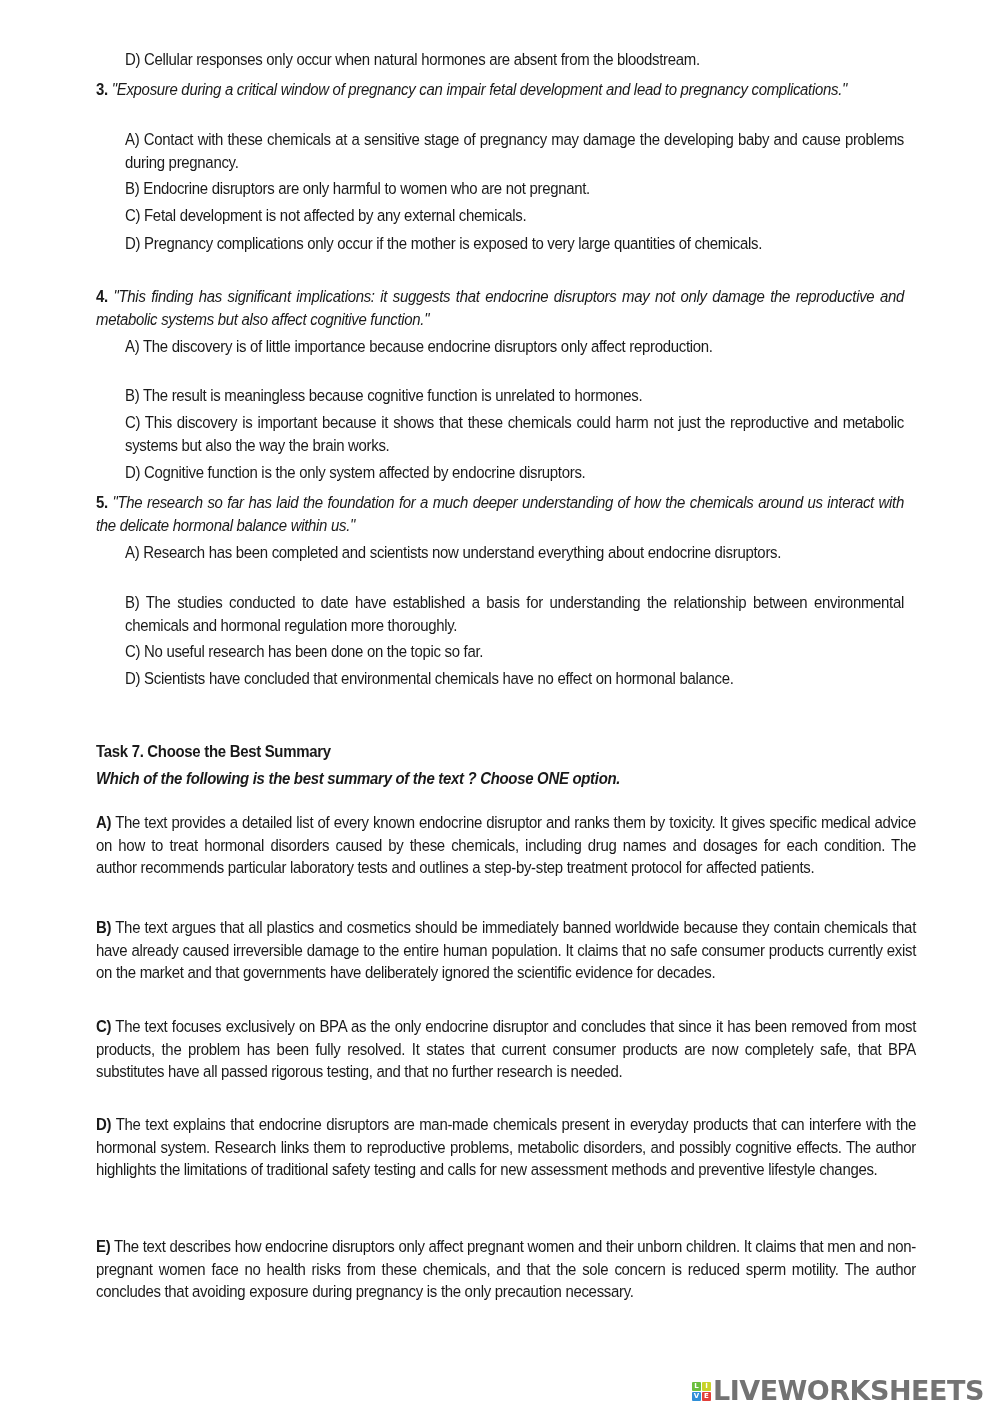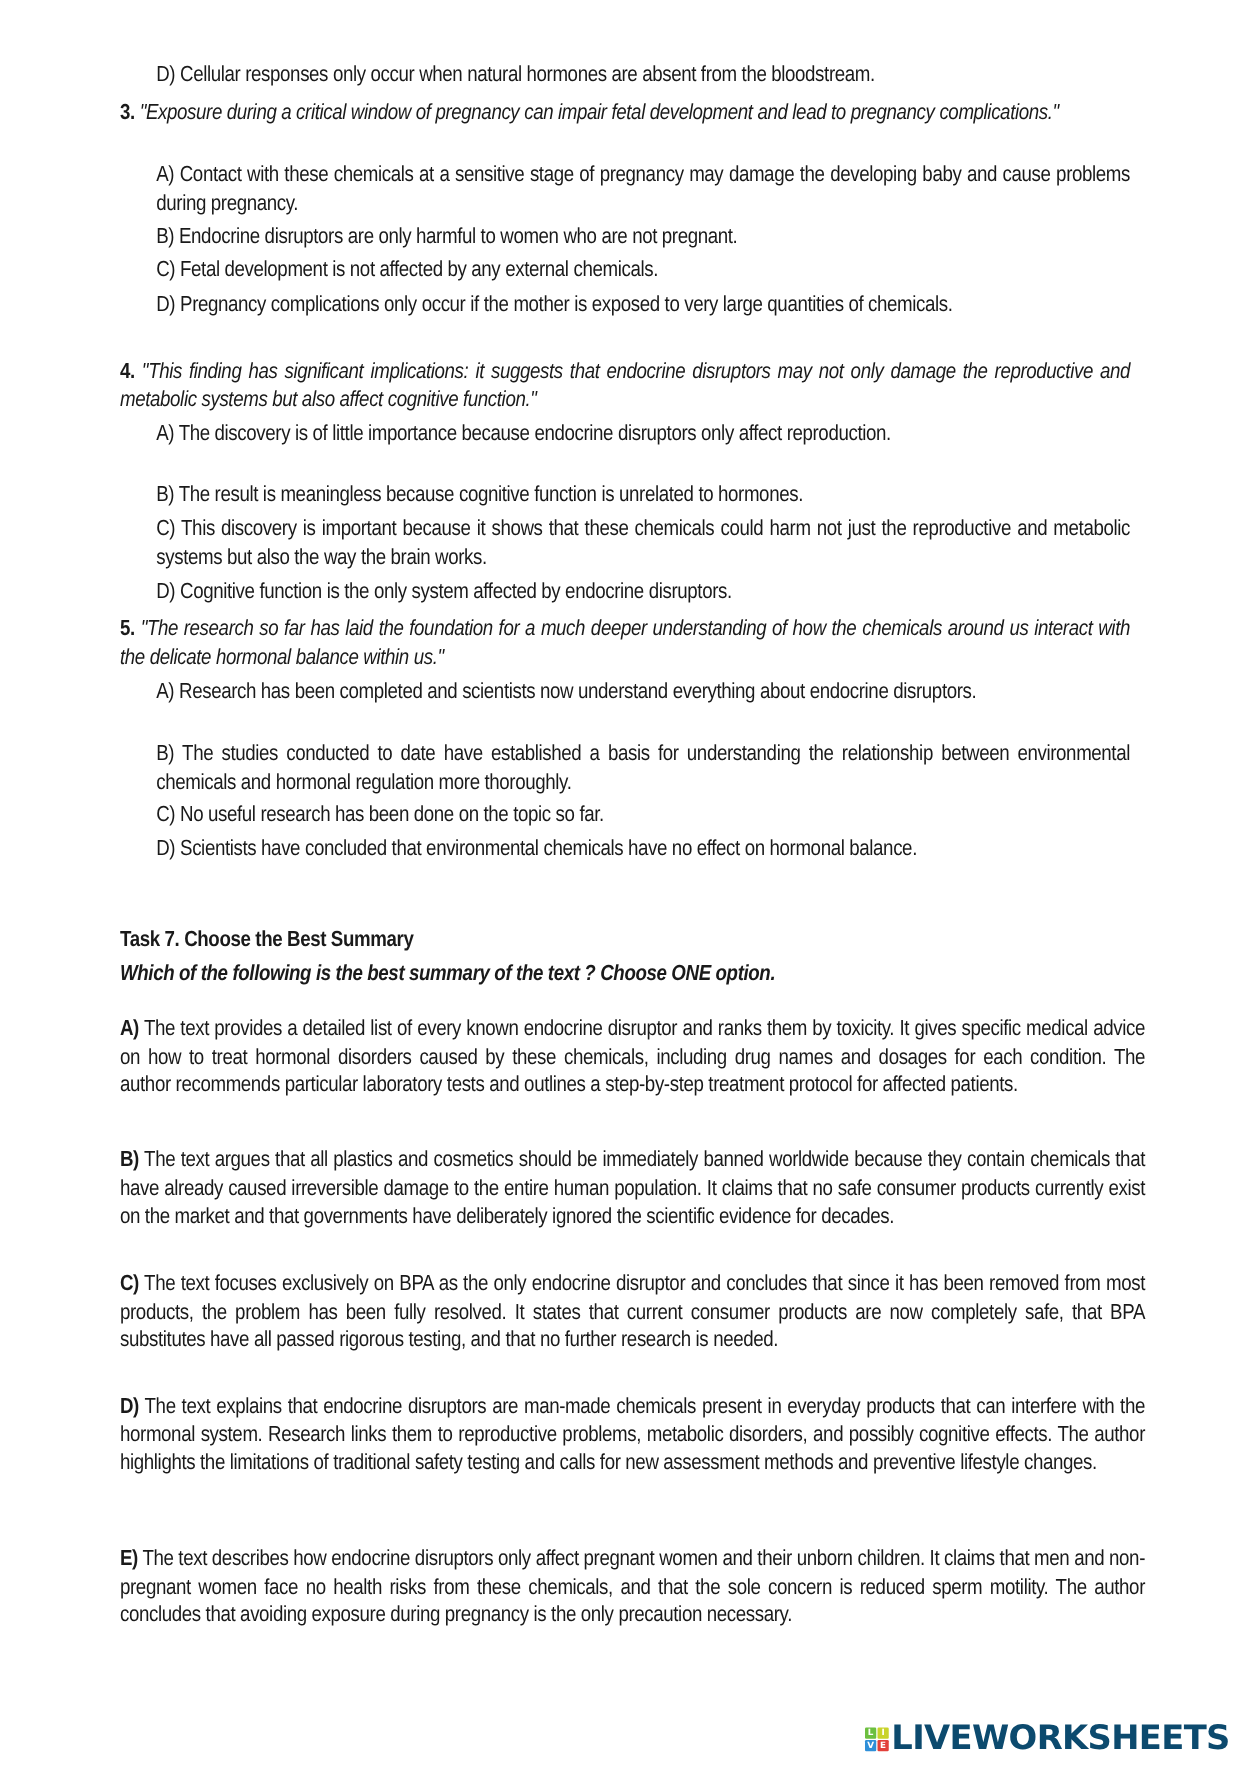--- a/index.html
+++ b/index.html
@@ -154,16 +154,16 @@
     <span class="letter">E)</span><span> The text describes how endocrine disruptors only affect pregnant women and their unborn children. It claims that men and non-pregnant women face no health risks from these chemicals, and that the sole concern is reduced sperm motility. The author concludes that avoiding exposure during pregnancy is the only precaution necessary.</span>
   </div>
 
   <div class="logo">
     <div class="logo-grid">
       <div class="logo-cell" style="background: rgb(108, 191, 63);">L</div>
       <div class="logo-cell" style="background: rgb(201, 211, 42);">I</div>
       <div class="logo-cell" style="background: rgb(47, 143, 216);">V</div>
       <div class="logo-cell" style="background: rgb(226, 64, 58);">E</div>
     </div>
-    <div class="logo-text" style="color: #0c4a6e;">LIVEWORKSHEETS</div>
+    <div class="logo-text" style="color: #737373;">LIVEWORKSHEETS</div>
   </div>
 
 </div>
 
 </body></html>

